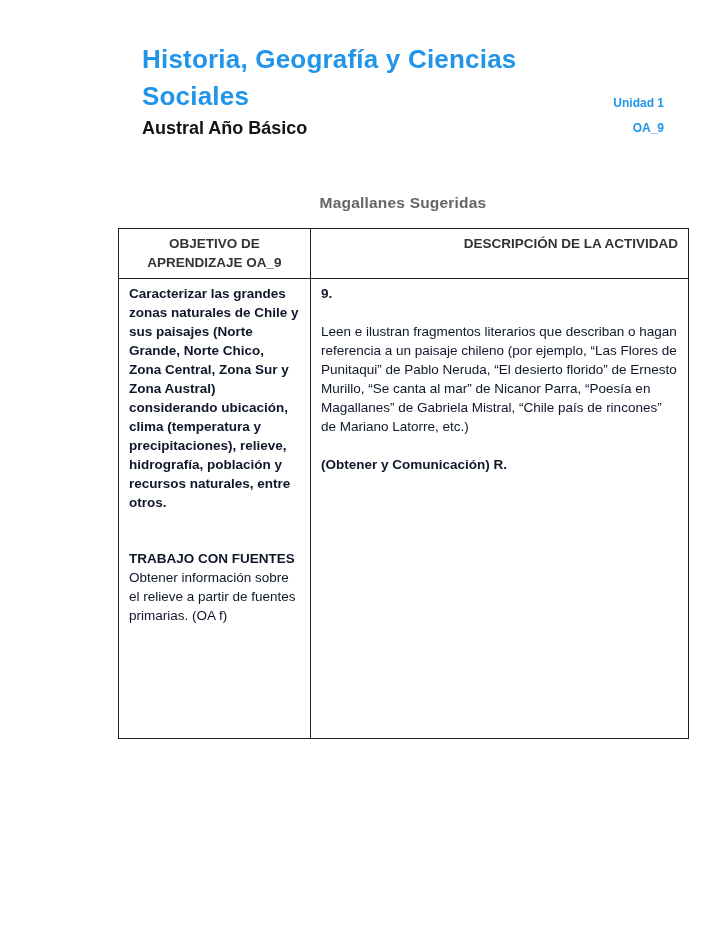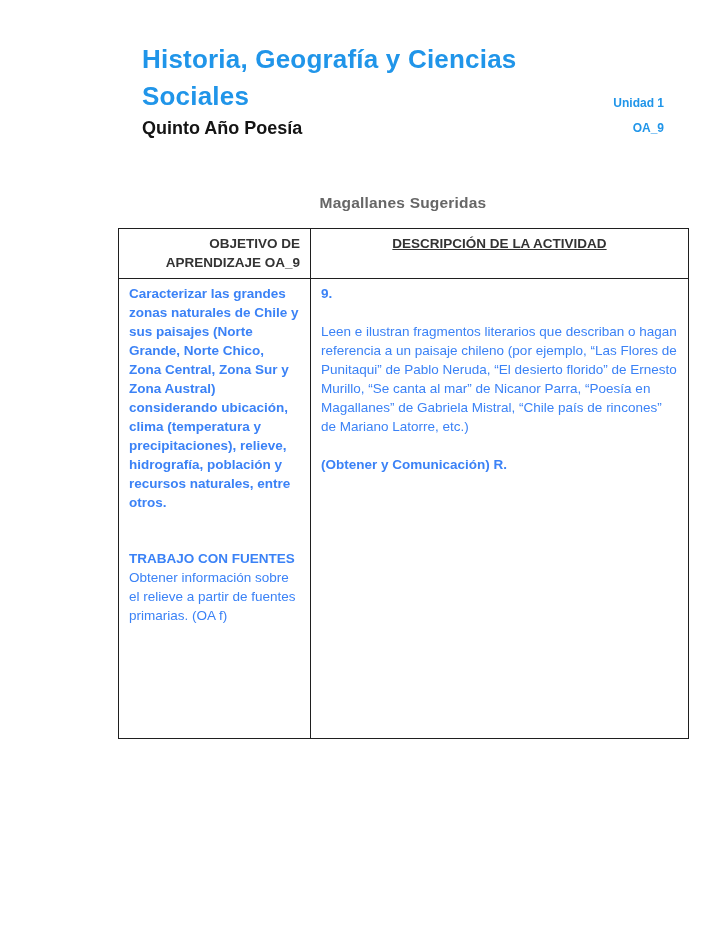--- a/index.html
+++ b/index.html
@@ -60,53 +60,53 @@
   table.activities-table {
     border-collapse: collapse;
     table-layout: fixed;
     width: 570px;
     margin: 16px 0 0 75px;
   }
   .activities-table th,
   .activities-table td {
     border: 1px solid #1f1f1f;
     padding: 5px 10px;
-    color: #3b82f6;
+    color: #0f172a;
     font-size: 13.5px;
     line-height: 19px;
     vertical-align: top;
   }
   .col-objective { width: 192px; }
   .col-activity  { width: 378px; }
   .activities-table th {
     font-weight: bold;
     height: 50px;
     color: #333333;
   }
-  th.hdr-objective { text-align: right; }
-  th.hdr-activity  { text-align: center; vertical-align: top; text-decoration: underline; }
+  th.hdr-objective { text-align: center; }
+  th.hdr-activity  { text-align: right; vertical-align: top; }
   .activities-table td { height: 460px; }
 
   .objective-main { font-weight: bold; }
   .sources-heading { font-weight: bold; margin-top: 37px; }
   .sources-text { font-weight: normal; }
 
   .activity-number { font-weight: bold; }
   .activity-desc { font-weight: normal; margin-top: 19px; }
   .activity-tag { font-weight: bold; margin-top: 19px; }
 </style>
 </head>
 <body>
 
 <div class="page">
 
   <div class="doc-header">
     <div class="header-left">
       <div class="doc-title">Historia, Geografía y Ciencias Sociales</div>
-      <div class="doc-subtitle">Quinto Año Poesía</div>
+      <div class="doc-subtitle">Austral Año Básico</div>
     </div>
     <div class="header-right">
       <div class="unit-label">Unidad 1</div>
       <div class="oa-label">OA_9</div>
     </div>
   </div>
 
   <div class="section-title">Magallanes Sugeridas</div>
 
   <table class="activities-table">

